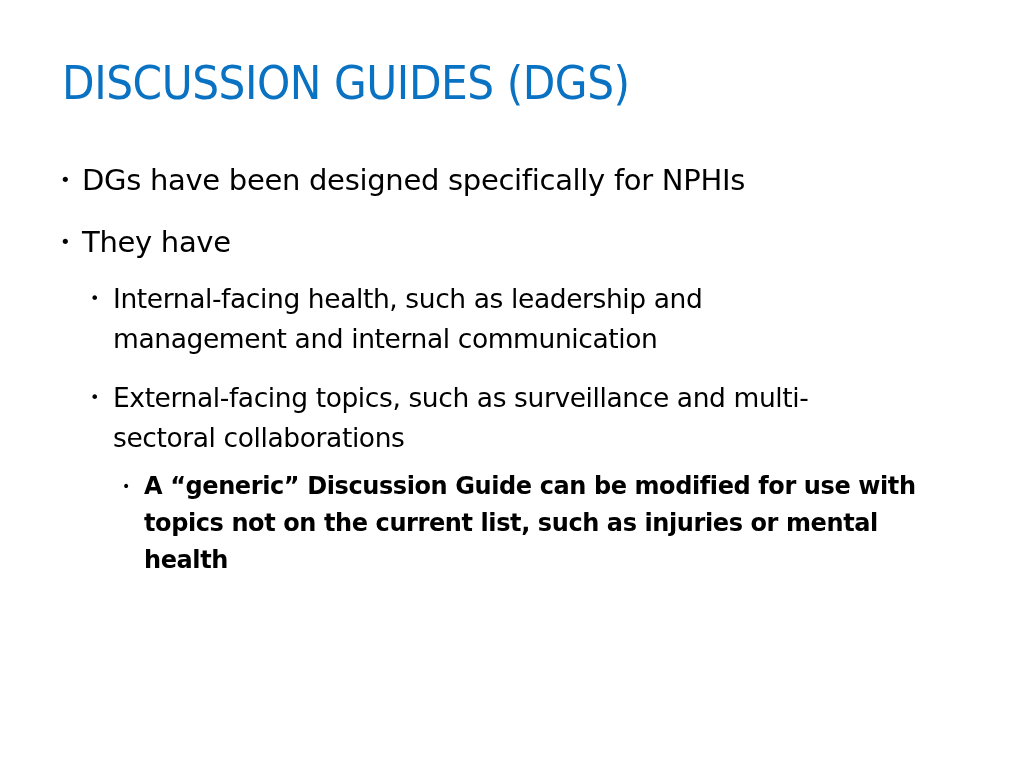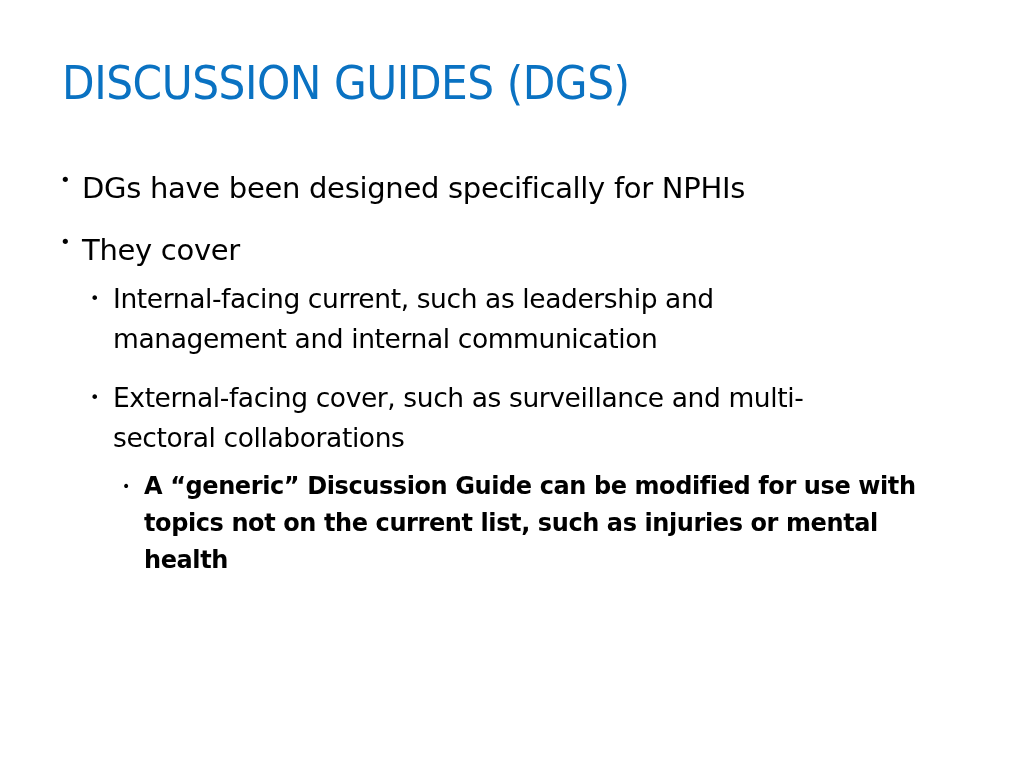--- a/index.html
+++ b/index.html
@@ -38,21 +38,21 @@
       display: inline-block;
       flex: none;
       text-align: left;
     }
     .text {
       white-space: normal;
     }
     
     .l1 { font-size: 29px; line-height: 36px; left: 60px; }
     .l1 .bullet { width: 22px; font-size: 18px; line-height: 36px; }
-    .l1 .text { width: 900px; letter-spacing: -0.3px; margin-top: 8px; }
+    .l1 .text { width: 900px; letter-spacing: -0.3px; }
     
     .l2 { font-size: 26.5px; line-height: 40px; left: 90px; }
     .l2 .bullet { width: 23px; font-size: 16px; line-height: 40px; }
     .l2 .text { width: 800px; letter-spacing: -0.4px; }
     
     .l3 { font-size: 24px; line-height: 37px; left: 122px; }
     .l3 .bullet { width: 22px; font-size: 14px; line-height: 37px; }
     .l3 .text { width: 800px; letter-spacing: -0.4px; font-weight: bold; }
   </style>
 </head>
@@ -60,29 +60,29 @@
 
 <h1 class="title">DISCUSSION GUIDES (DGS)</h1>
 
 <div class="bullet-item l1" style="top:162px;">
   <span class="bullet">•</span>
   <span class="text">DGs have been designed specifically for NPHIs</span>
 </div>
 
 <div class="bullet-item l1" style="top:224px;">
   <span class="bullet">•</span>
-  <span class="text">They cover</span>
+  <span class="text">They have</span>
 </div>
 
 <div class="bullet-item l2" style="top:279px;">
   <span class="bullet">•</span>
-  <span class="text" style="width:760px;">Internal-facing current, such as leadership and management and internal communication</span>
+  <span class="text" style="width:760px;">Internal-facing health, such as leadership and management and internal communication</span>
 </div>
 
 <div class="bullet-item l2" style="top:378px;">
   <span class="bullet">•</span>
-  <span class="text" style="width:790px;">External-facing cover, such as surveillance and multi-sectoral collaborations</span>
+  <span class="text" style="width:790px;">External-facing topics, such as surveillance and multi-sectoral collaborations</span>
 </div>
 
 <div class="bullet-item l3" style="top:468px;">
   <span class="bullet">•</span>
   <span class="text" style="width:800px;">A “generic” Discussion Guide can be modified for use with topics not on the current list, such as injuries or mental health</span>
 </div>
 
 </body></html>

